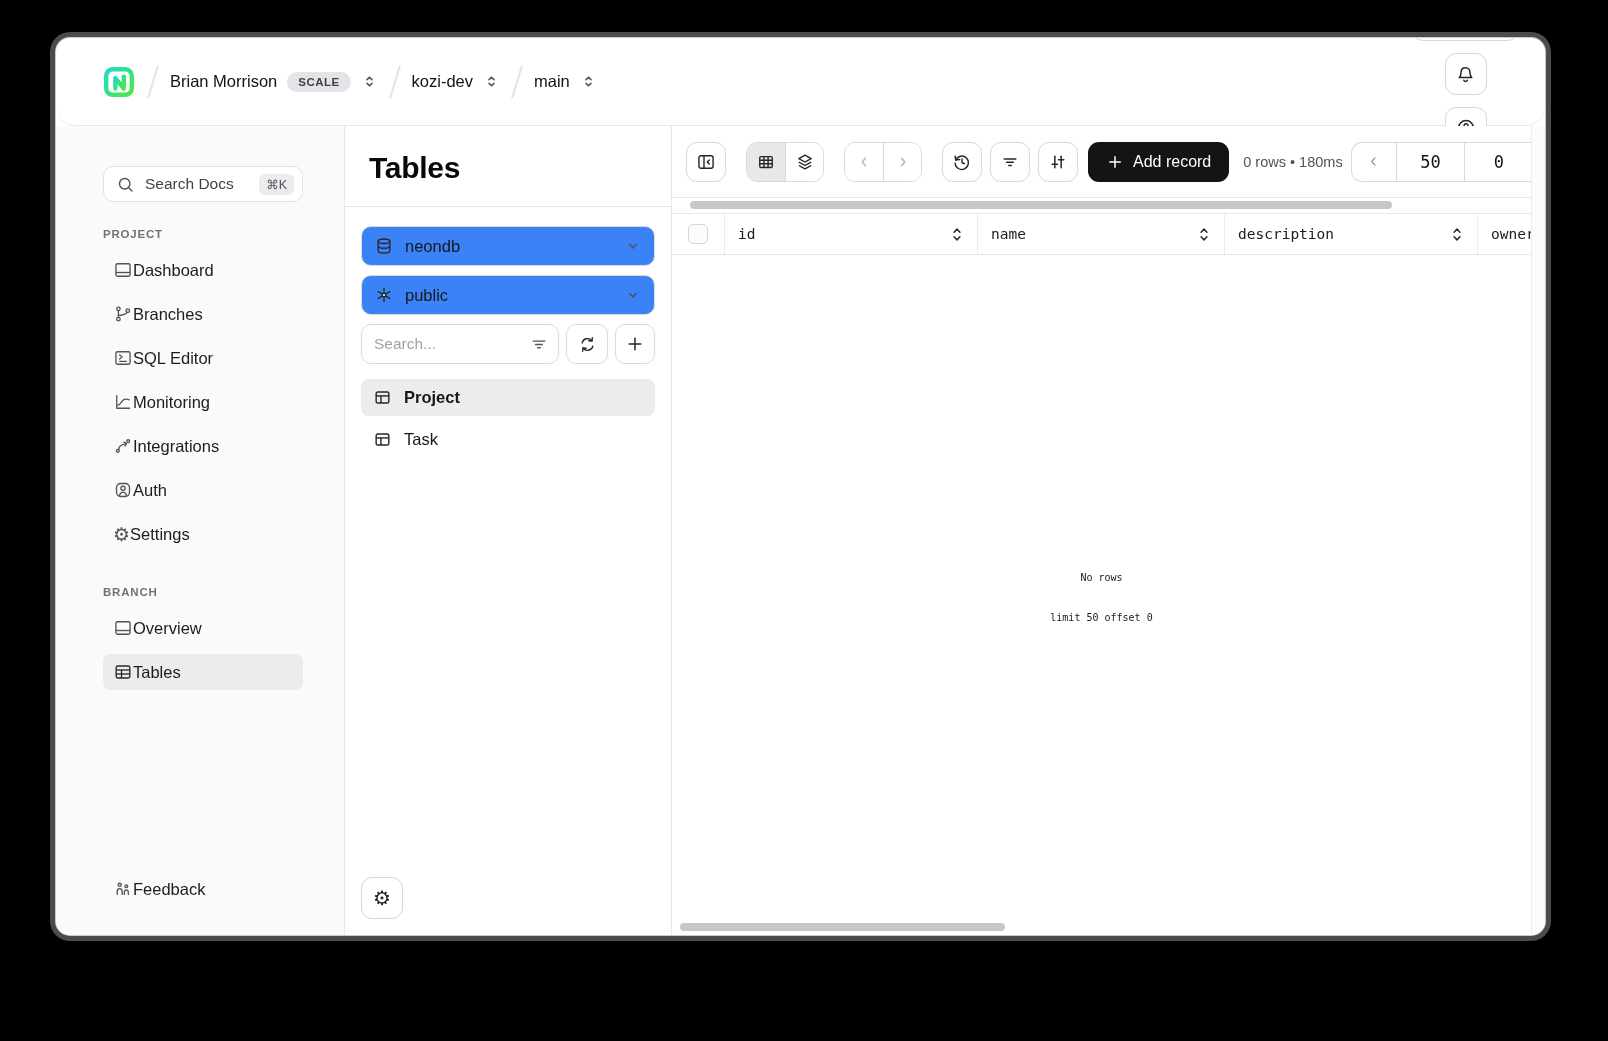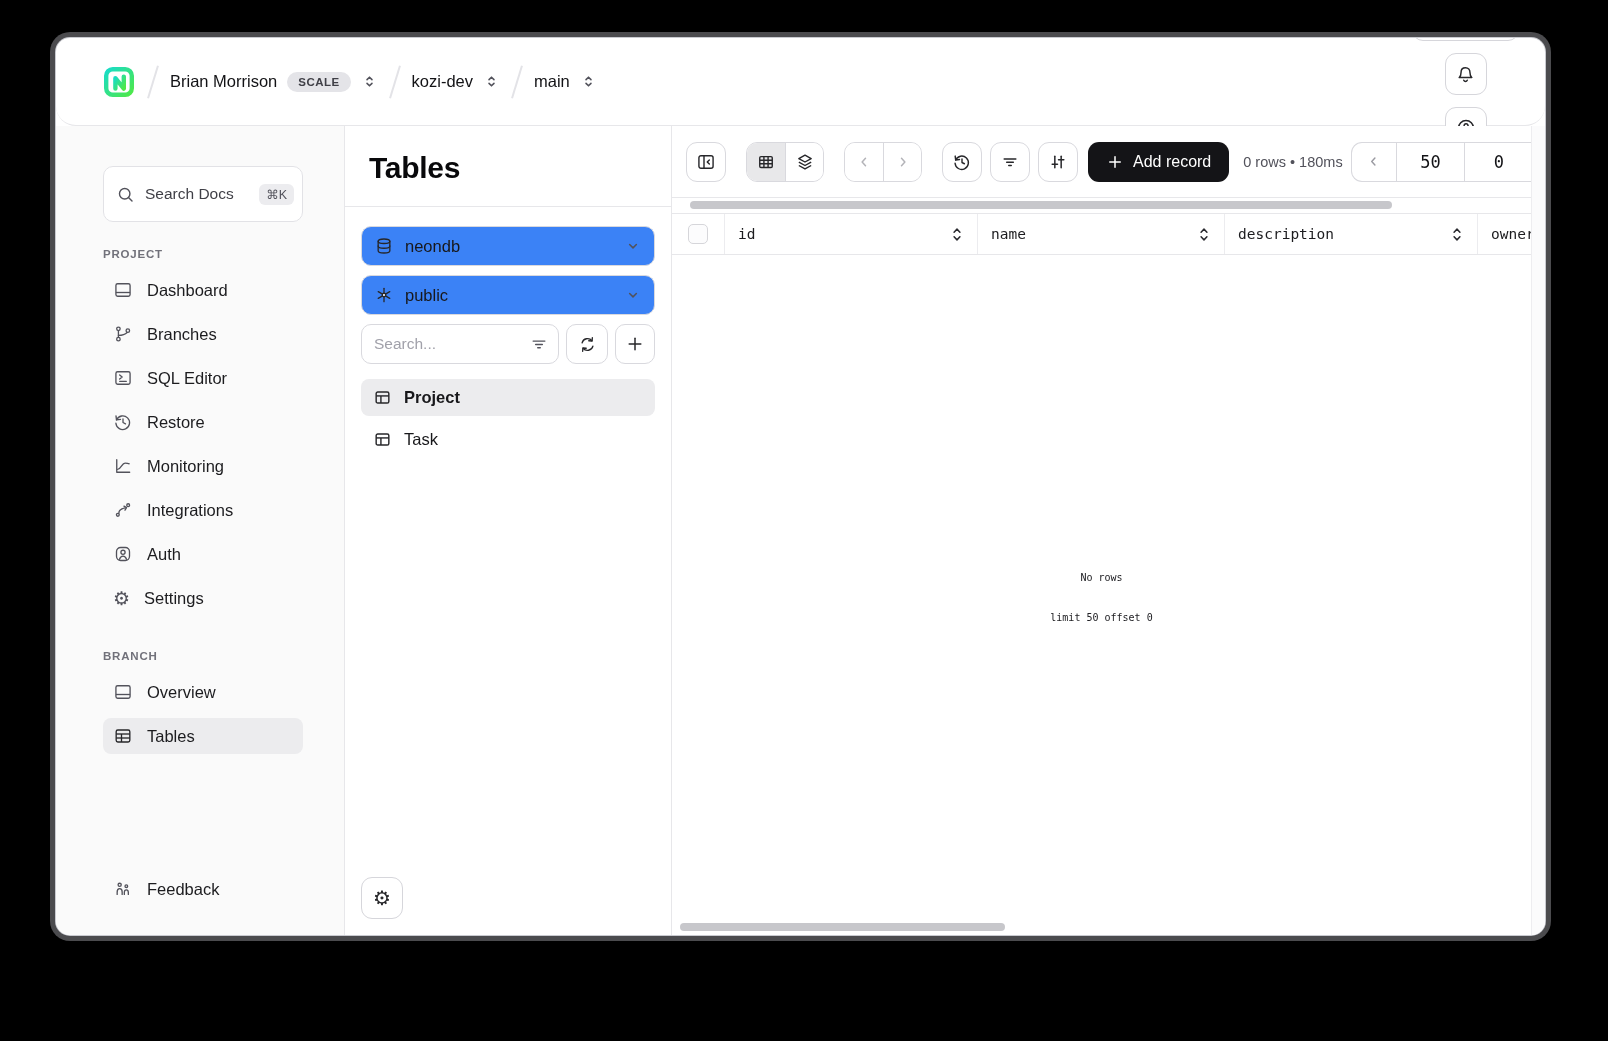--- a/index.html
+++ b/index.html
@@ -33,30 +33,30 @@
   .share-btn { height:42px; padding:0 16px; gap:9px; font-size:16px; font-weight:500; color:#18181b; }
   .icon-btn { width:42px; height:42px; }
   .avatar { width:42px; height:42px; border-radius:11px; overflow:hidden; flex:none; }
 
   
   .body { flex:1; display:flex; min-height:0; }
 
   
   .sidebar { width:289px; min-width:289px; background:#fafafa; border-right:1px solid #e7e7ea;
              display:flex; flex-direction:column; padding:40px 0 20px; }
-  .search-docs { margin-left:47px; width:200px; height:56px; background:#fff;
+  .search-docs { margin-left:47px; width:200px; height:36px; background:#fff;
                  border:1px solid #e2e2e6; border-radius:10px; display:flex;
                  align-items:center; gap:10px; padding:0 8px 0 12px; color:#3f3f46;
                  font-size:15.5px; cursor:pointer; }
   .kbd { margin-left:auto; background:#ececef; border-radius:6px; padding:3px 7px;
          font-size:12.5px; color:#52525b; }
   .section-label { margin:26px 0 12px 47px; font-size:11.5px; font-weight:700;
                    letter-spacing:.07em; color:#71717a; }
   .nav-item { width:200px; height:36px; margin:0 0 8px 47px; border-radius:8px;
-              display:flex; align-items:center; gap:14px; padding:0 10px;
+              display:flex; align-items:center; padding:0 10px;
               font-size:16.5px; color:#1c1c1f; cursor:pointer; }
   .nav-item.active { background:#ececee; }
   .feedback { margin-top:auto; }
 
   
   .panel { width:327px; min-width:327px; background:#fff; border-right:1px solid #e7e7ea;
            display:flex; flex-direction:column; }
   .panel-head { padding:25px 24px 21px; }
   .panel-title { font-size:30px; font-weight:700; letter-spacing:-.01em; color:#09090b; }
   .panel-controls { border-top:1px solid #e7e7ea; padding:19px 16px 0; }
@@ -271,30 +271,20 @@
         </div>
         <div class="nav-item">
           <span class="icon">
             <svg width="20" height="20" viewBox="0 0 24 24" fill="none" stroke="currentColor" stroke-width="1.6" stroke-linecap="round" stroke-linejoin="round">
               <rect x="3.5" y="4.5" width="17" height="15" rx="2"></rect>
               <polyline points="8 8.3 11 10.8 8 13.3"></polyline>
                 <line x1="8" y1="16" x2="16" y2="16"></line>
             </svg>
           </span>
           <span>SQL Editor</span>
-        </div>
-        <div class="nav-item">
-          <span class="icon">
-            <svg width="20" height="20" viewBox="0 0 24 24" fill="none" stroke="currentColor" stroke-width="1.6" stroke-linecap="round" stroke-linejoin="round">
-              <path d="M4.2 9.5a8.2 8.2 0 1 1-.7 4"></path>
-                <polyline points="3.6 4.6 4.2 9.5 9 8.9"></polyline>
-              <polyline points="12 8.2 12 12.6 15 14.2"></polyline>
-            </svg>
-          </span>
-          <span>Restore</span>
         </div>
         <div class="nav-item">
           <span class="icon">
             <svg width="20" height="20" viewBox="0 0 24 24" fill="none" stroke="currentColor" stroke-width="1.6" stroke-linecap="round" stroke-linejoin="round">
               <polyline points="4.5 4.5 4.5 19.5 20 19.5"></polyline>
               <path d="M5.5 16c4.2 0 5-7.5 9-7.5 2.3 0 3.2.8 4.8.8"></path>
             </svg>
           </span>
           <span>Monitoring</span>
         </div>

